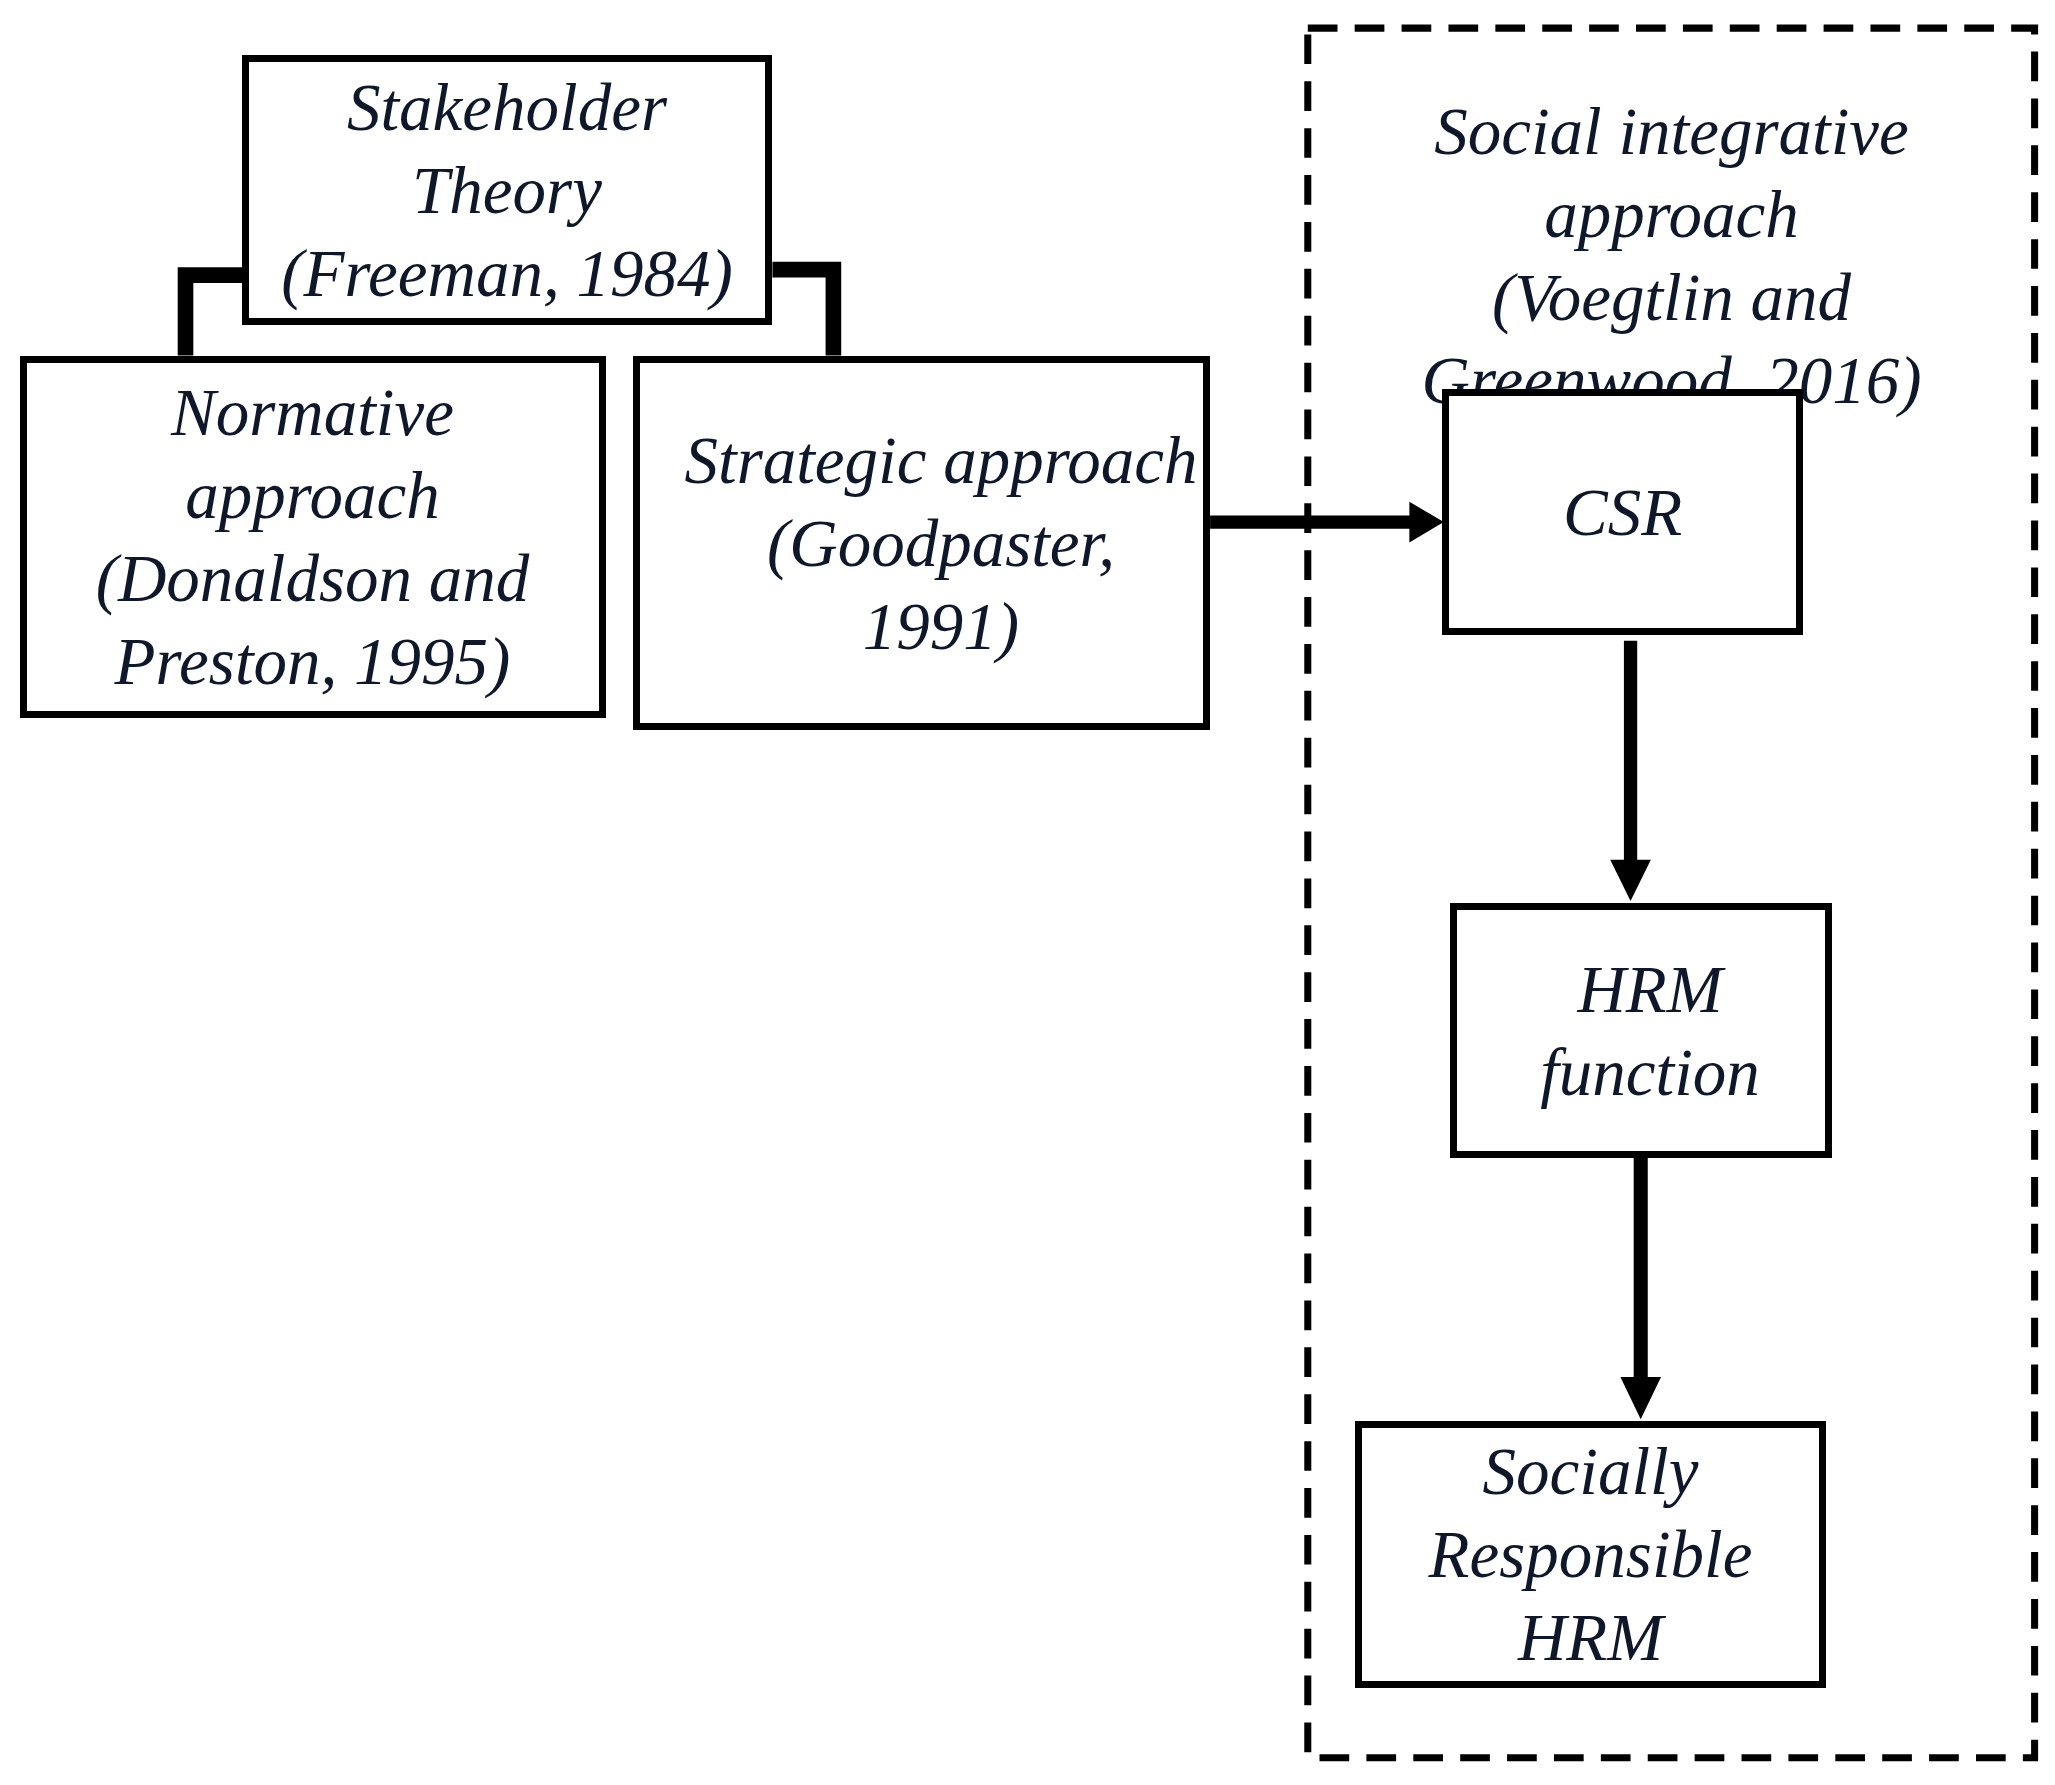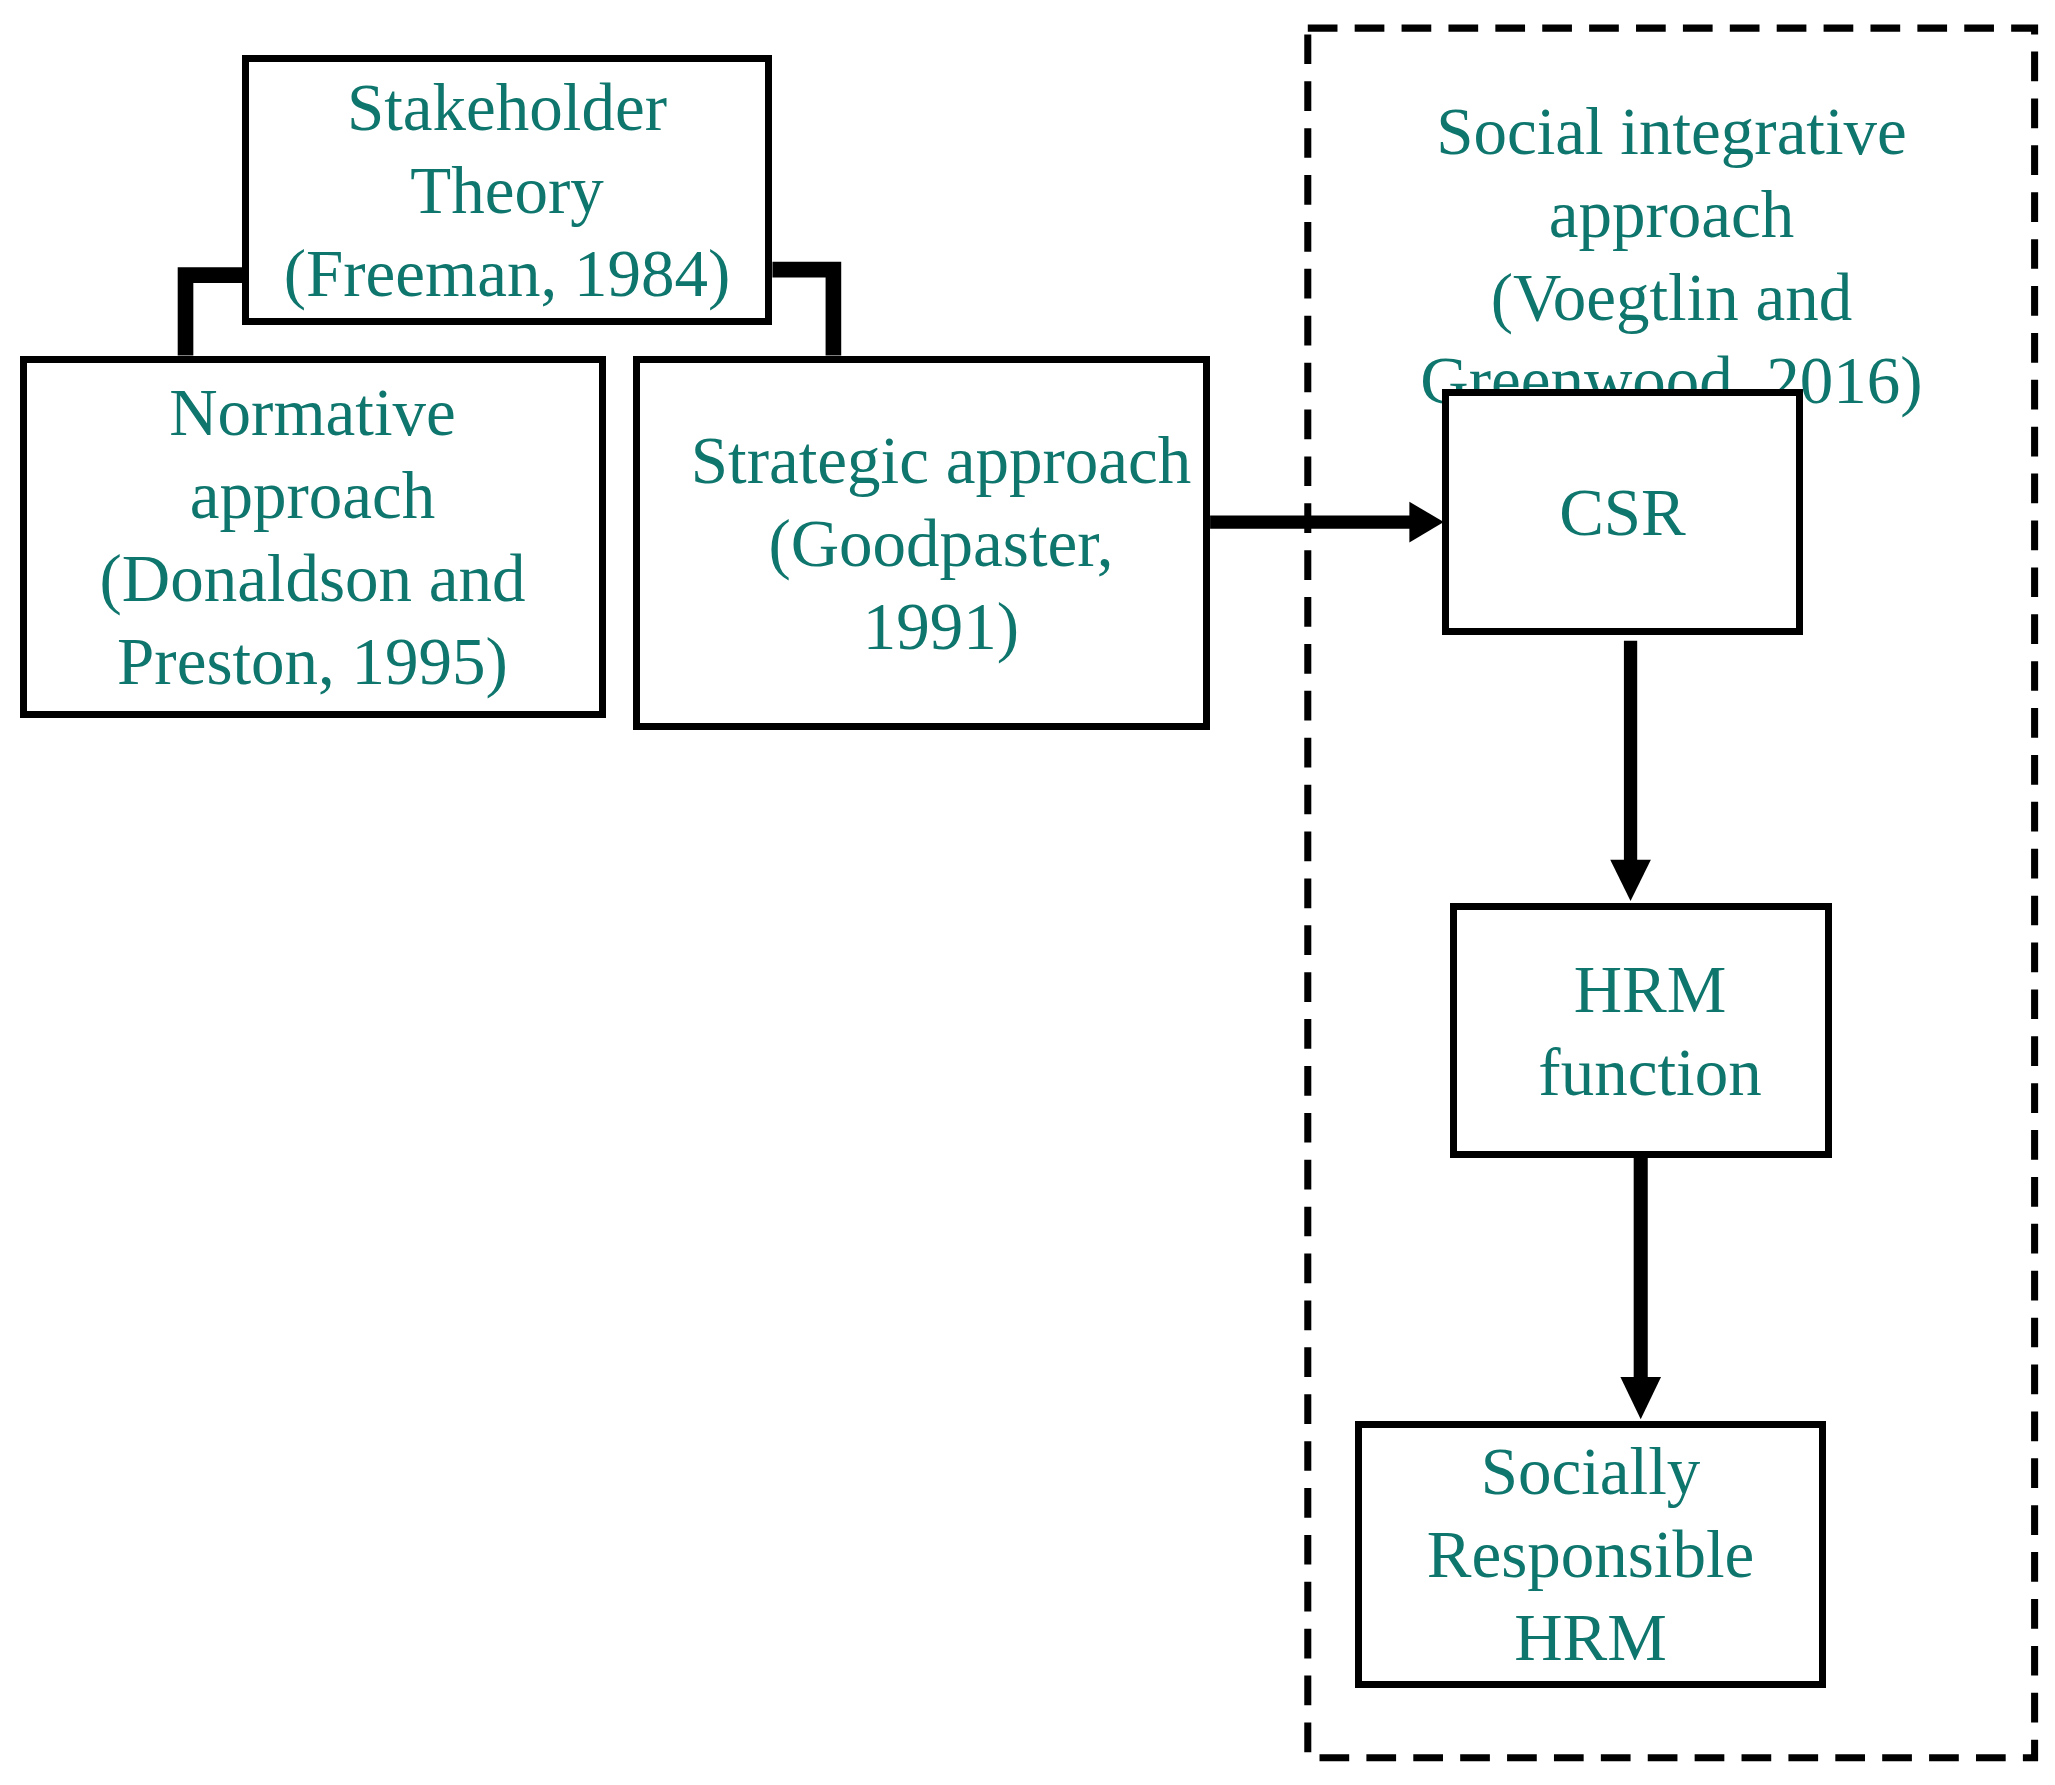--- a/index.html
+++ b/index.html
@@ -23,21 +23,22 @@
     background: #ffffff;
     display: flex;
     align-items: center;
     justify-content: center;
     text-align: center;
   }
   .node-label, .group-label {
     white-space: pre-line;
     font-size: 67px;
     line-height: 83px;
-    color: #0f766e;
+    color: #0f172a;
+    font-style: italic;
   }
   .group-label-wrap {
     position: absolute;
     left: 1308px;
     top: 61px;
     width: 727px;
     text-align: center;
     margin-top: 29px;
   }
   

